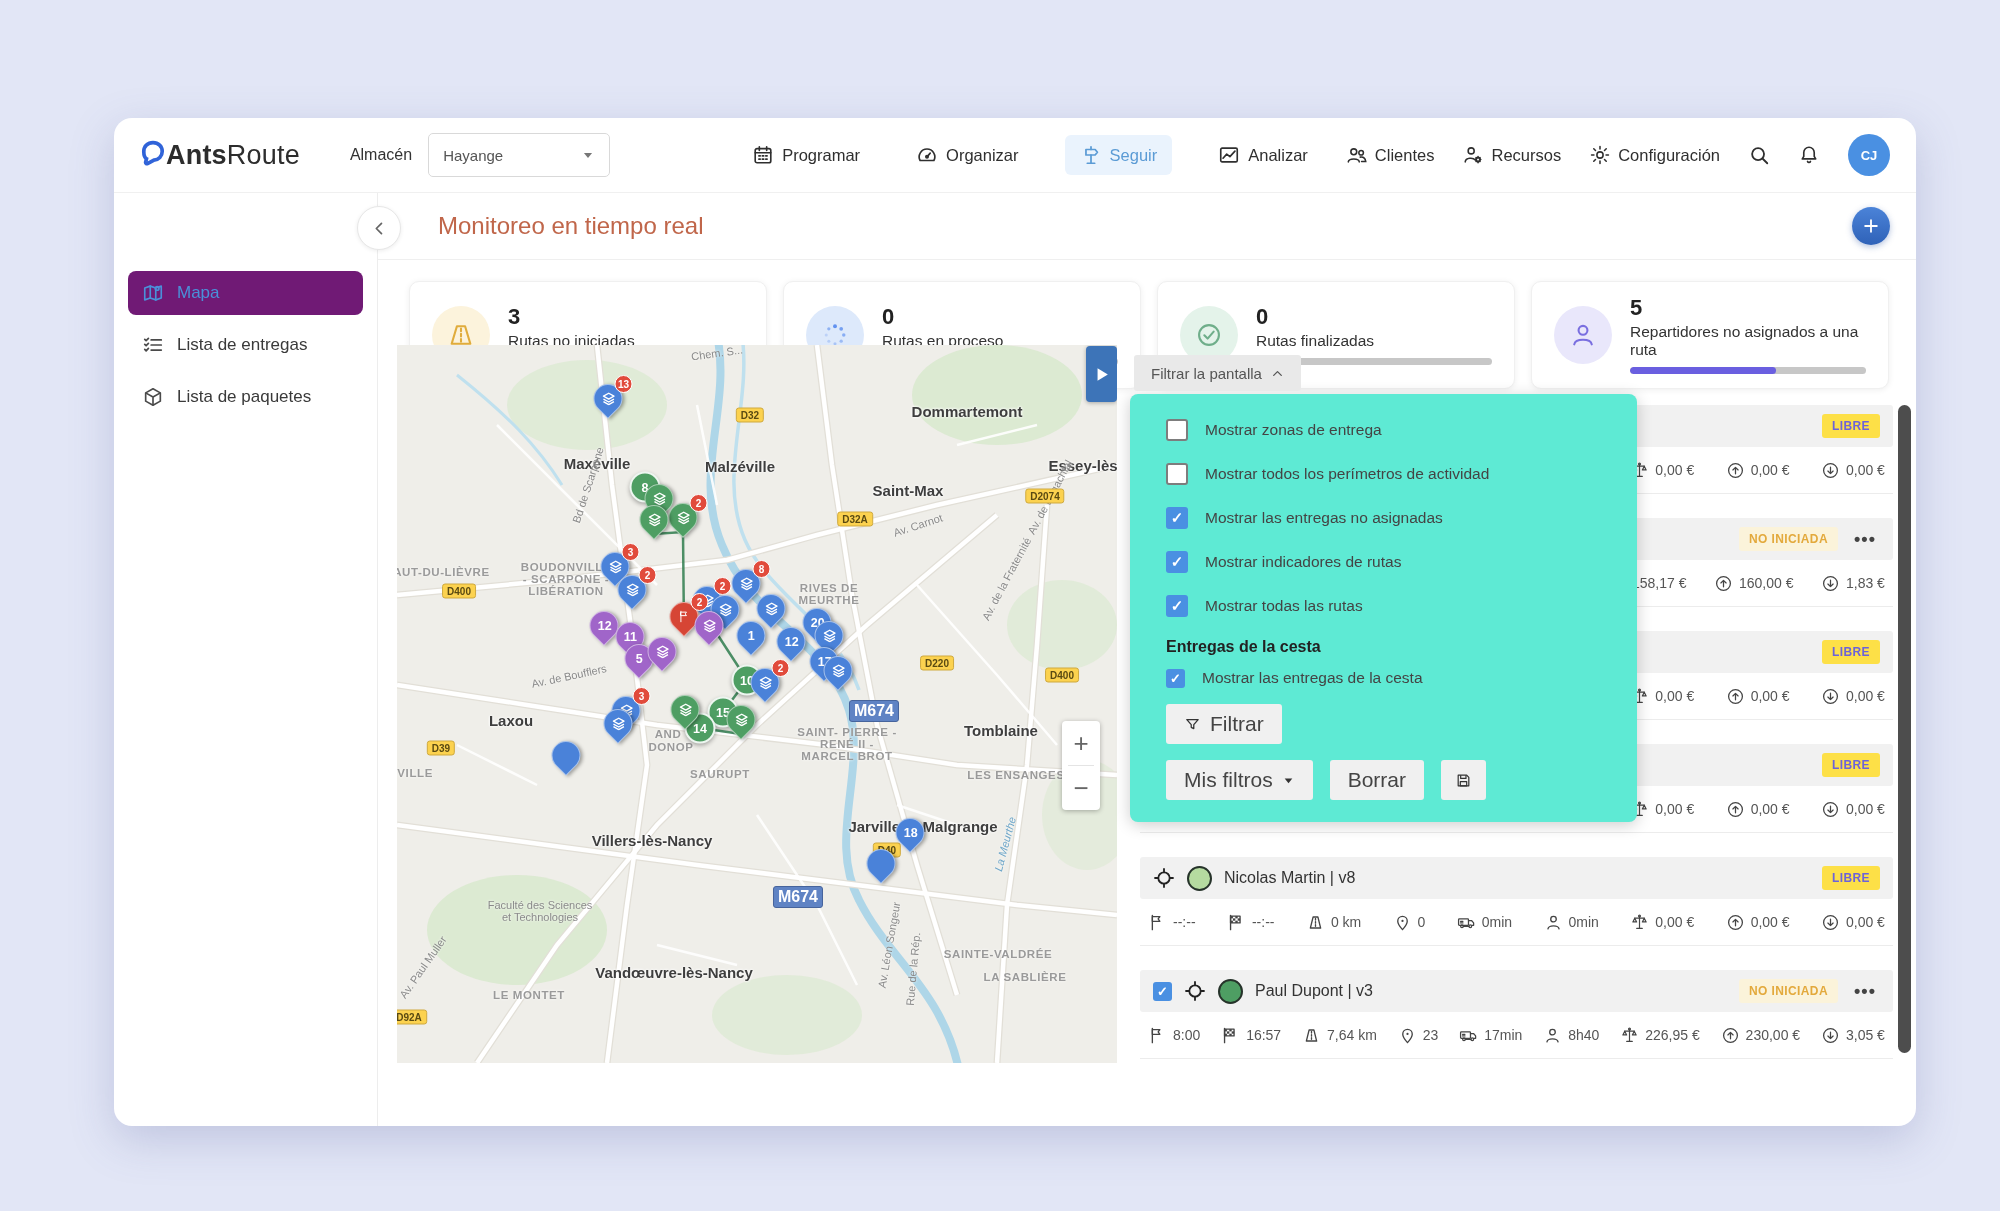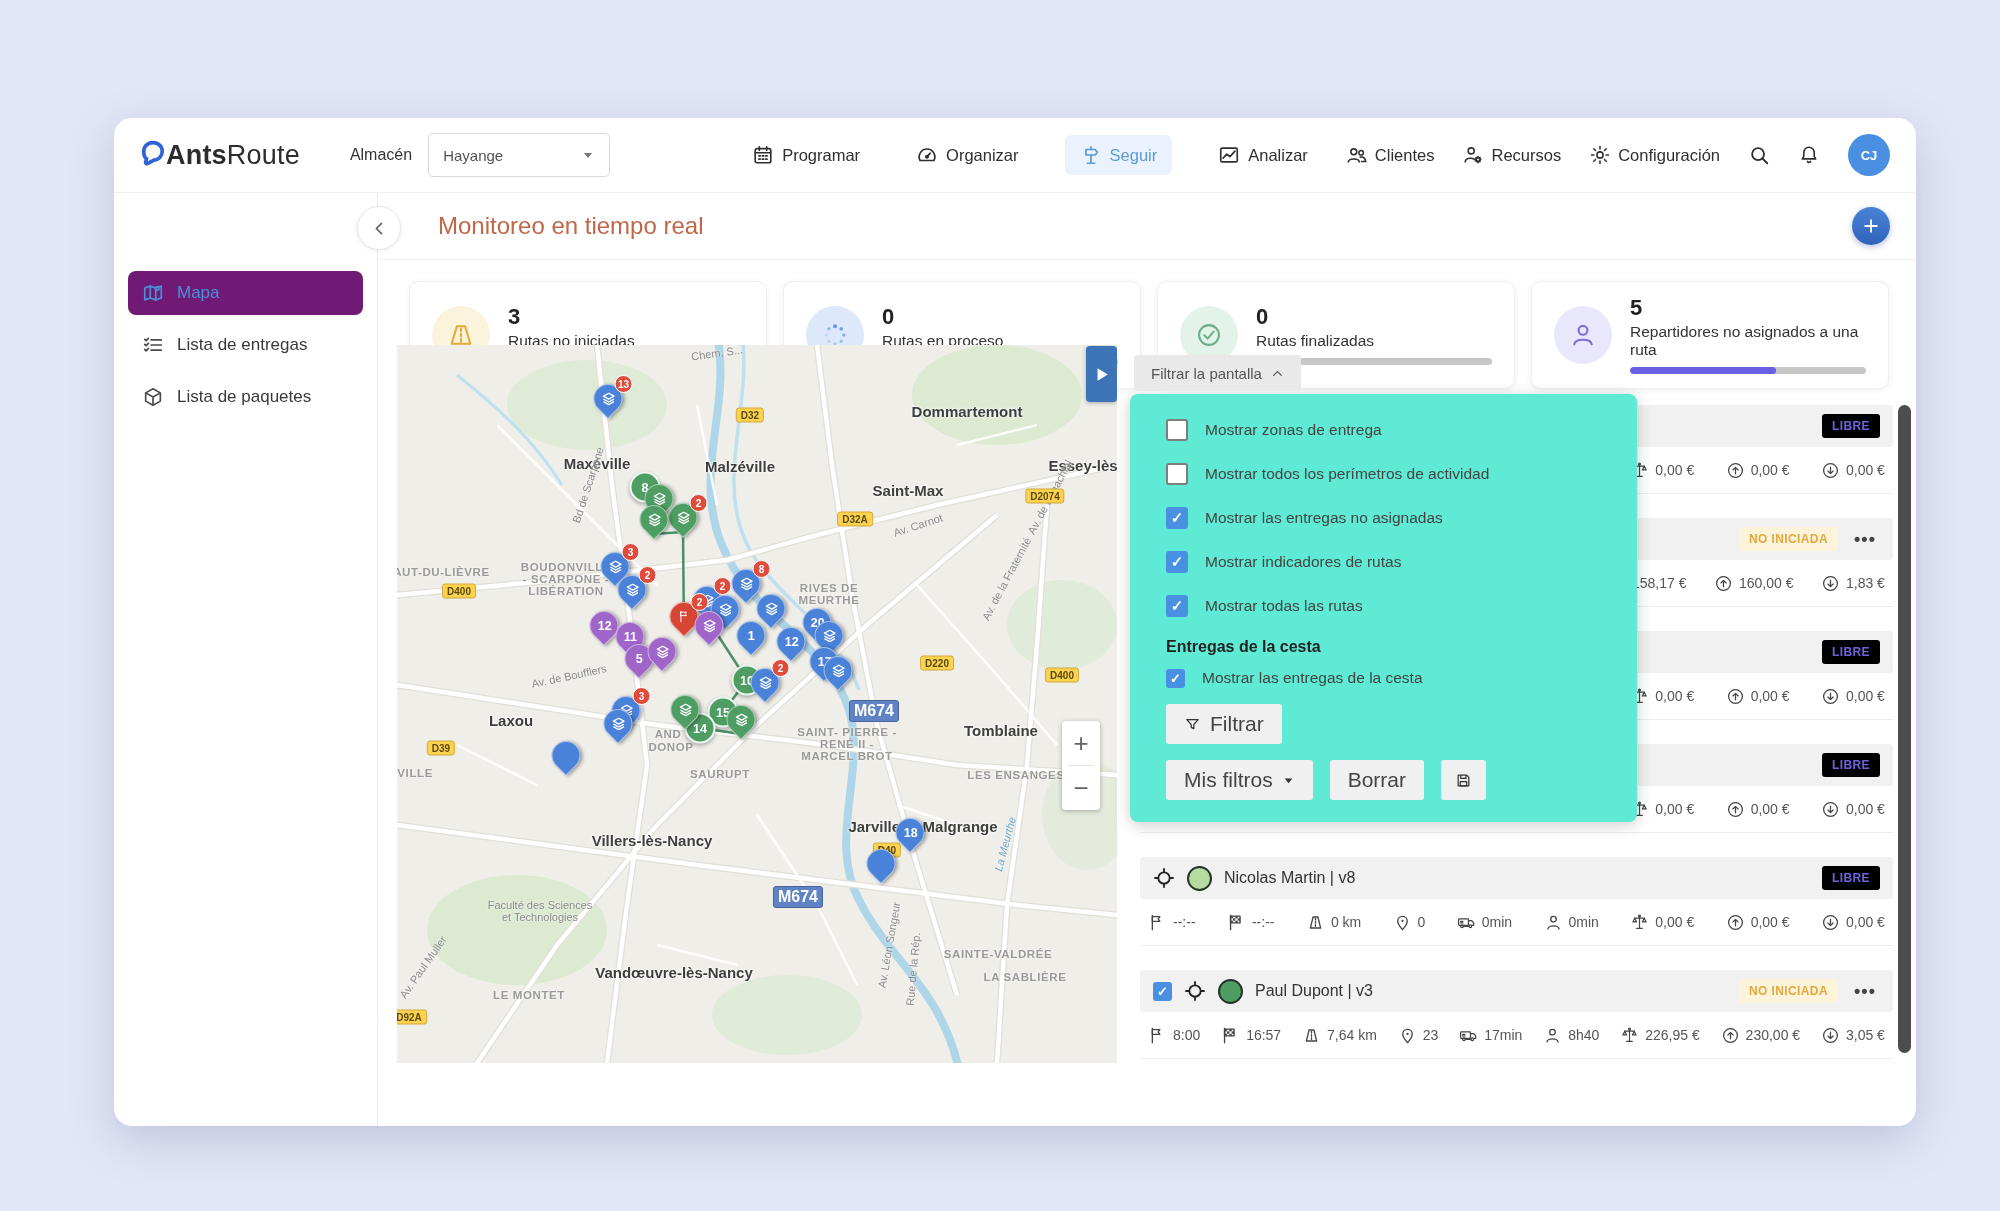--- a/index.html
+++ b/index.html
@@ -93,21 +93,21 @@
   
   .routes{position:absolute;left:762px;top:212px;width:753px;z-index:5;}
   .route{margin-bottom:24px;}
   .r-head{height:42px;background:#f1f1f1;border-radius:3px;display:flex;align-items:center;padding:0 13px;gap:12px;}
   .r-name{font-size:16px;color:#333;}
   .r-target{color:#222;}
   .r-avatar{width:25px;height:25px;border-radius:50%;box-sizing:border-box;flex:none;}
   .r-avatar.dark{background:#4e9e63;border:2px solid #26332a;}
   .r-avatar.light{background:#b5dba0;border:2px solid #26332a;}
   .r-badge{margin-left:auto;font-size:12px;font-weight:700;letter-spacing:.4px;padding:5px 10px;border-radius:3px;}
-  .r-badge.libre{background:#000000;color:#6c63d9;}
+  .r-badge.libre{background:#fde047;color:#6c63d9;}
   .r-badge.noini{background:#fbf3da;color:#e3a93c;}
   .r-menu{width:30px;text-align:center;font-size:18px;font-weight:700;color:#444;letter-spacing:1px;cursor:pointer;}
   .r-stats{height:46px;display:flex;align-items:center;justify-content:space-between;padding:0 8px;border-bottom:1px solid #ececec;}
   .stat{display:flex;align-items:center;gap:6px;font-size:14px;color:#555;}
   .stat .ic{color:#444;}
   .stat em{font-style:normal;}
   .scrollbar{position:absolute;right:5px;top:212px;width:13px;height:648px;background:#4d4d4d;border-radius:7px;z-index:32;}
 </style>
 </head>
 <body>

